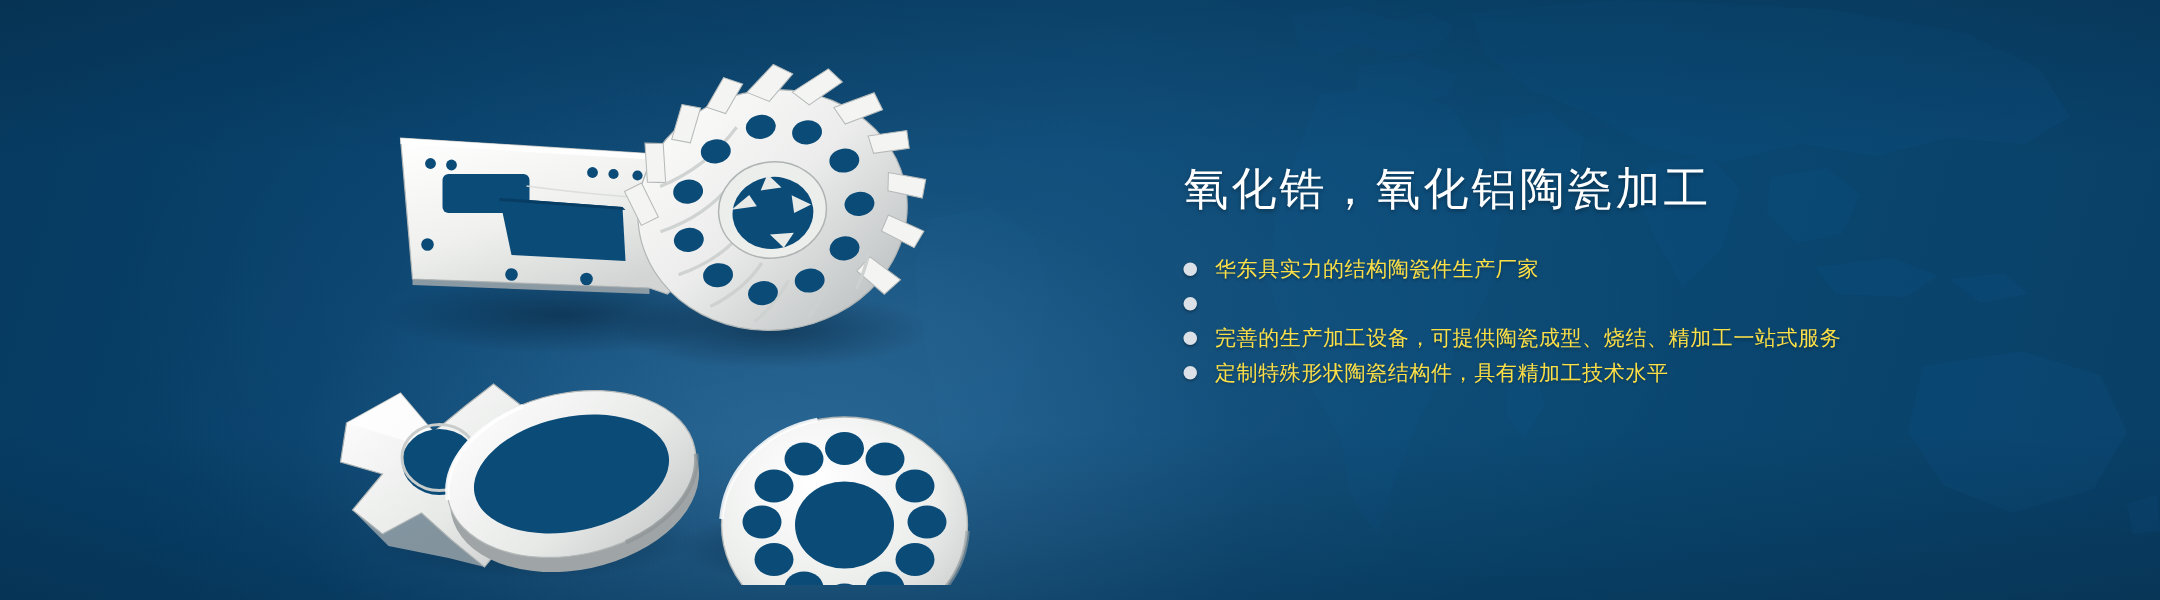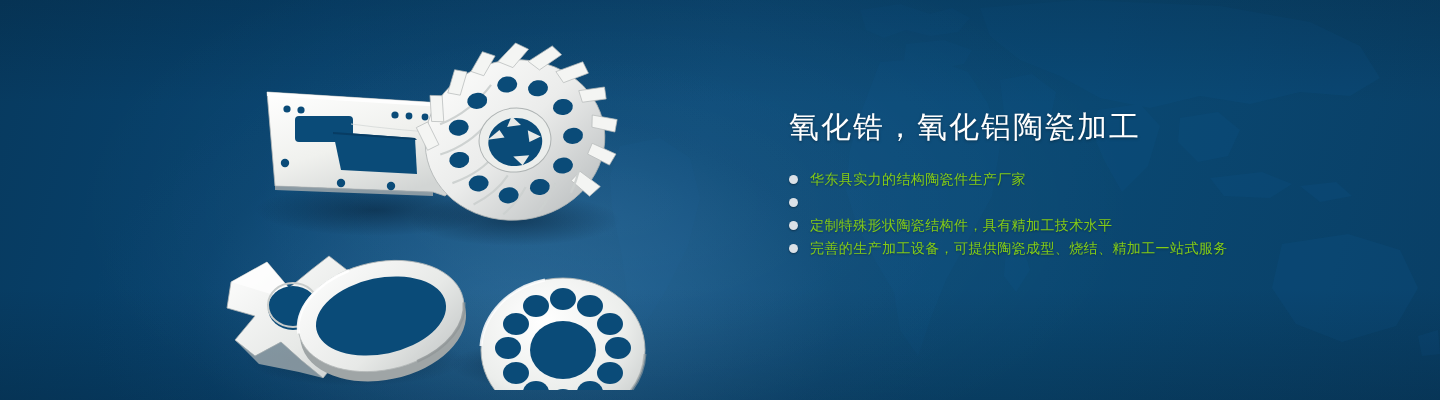--- a/index.html
+++ b/index.html
@@ -91,21 +91,21 @@
   }
   .bullets {
     list-style: none;
     margin: 0;
     padding: 0;
   }
   .bullet {
     display: flex;
     align-items: center;
     height: 23px;
-    color: #84cc16;
+    color: #fde047;
     font-size: 14px;
     line-height: 23px;
     letter-spacing: 0.4px;
     text-shadow: 0 1px 2px rgba(0,0,0,0.3);
     white-space: nowrap;
   }
   .bullet-dot {
     flex: 0 0 auto;
     width: 9px;
     height: 9px;
@@ -324,22 +324,22 @@
     <ul class="bullets">
       <li class="bullet">
         <span class="bullet-dot"></span>
         <span class="bullet-text">华东具实力的结构陶瓷件生产厂家</span>
       </li>
       <li class="bullet">
         <span class="bullet-dot"></span>
       </li>
       <li class="bullet">
         <span class="bullet-dot"></span>
-        <span class="bullet-text">定制特殊形状陶瓷结构件，具有精加工技术水平</span>
+        <span class="bullet-text">完善的生产加工设备，可提供陶瓷成型、烧结、精加工一站式服务</span>
       </li>
       <li class="bullet">
         <span class="bullet-dot"></span>
-        <span class="bullet-text">完善的生产加工设备，可提供陶瓷成型、烧结、精加工一站式服务</span>
+        <span class="bullet-text">定制特殊形状陶瓷结构件，具有精加工技术水平</span>
       </li>
     </ul>
   </div>
 
 </div>
 
 </body></html>

